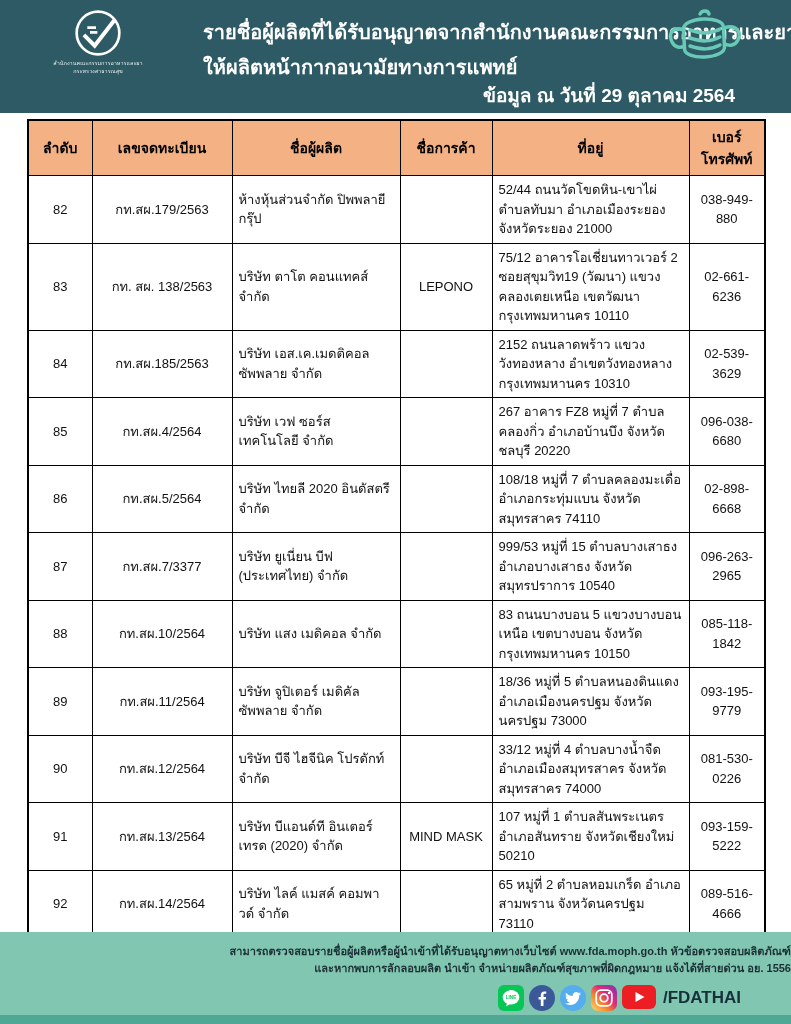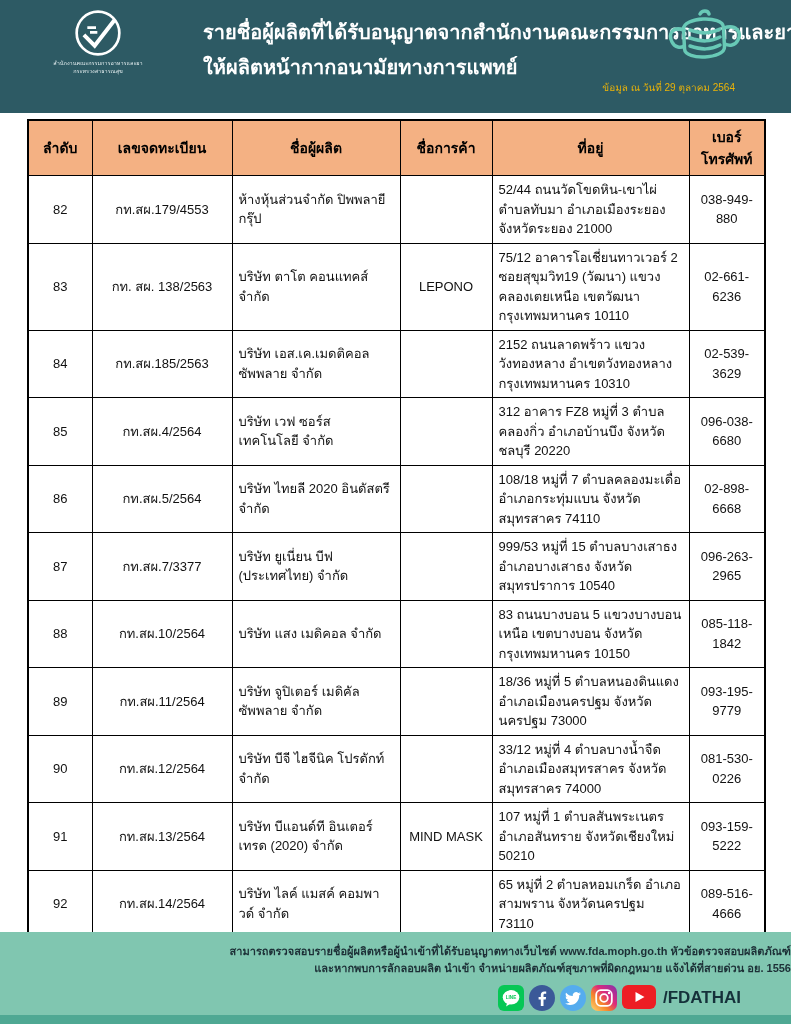--- a/index.html
+++ b/index.html
@@ -7,21 +7,21 @@
   body { width:791px; height:1024px; font-family:"Liberation Sans", sans-serif; }
   .page { position:relative; width:791px; height:1024px; overflow:hidden; background:#ffffff; }
 
   
   .banner { position:relative; height:113px; background:#2D5A64; }
   .logo { position:absolute; left:52px; top:9px; width:92px; text-align:center; color:#ffffff; }
   .logo svg { width:48px; height:48px; display:block; margin:0 auto; }
   .logo-caption { font-size:5.5px; line-height:1.4; margin-top:3px; white-space:nowrap; color:#e8f1f3; }
   .titles { position:absolute; left:203px; top:15px; color:#ffffff; font-weight:bold; font-size:20px; line-height:1.75; white-space:nowrap; }
   .mask-wrap { position:absolute; left:662px; top:8px; width:84px; height:62px; }
-  .date { position:absolute; right:56px; top:80px; color:#eab308; font-weight:normal; font-size:10px; }
+  .date { position:absolute; right:56px; top:80px; color:#ffffff; font-weight:bold; font-size:19px; }
 
   
   main { padding:6px 27px 0 27px; }
   table { width:737px; table-layout:fixed; border-collapse:collapse; border:2px solid #000000; }
   th { background:#F4B183; border:1px solid #000000; font-size:14px; font-weight:bold; color:#000000; padding:5px 2px; }
   td { border:1px solid #000000; font-size:13px; color:#111111; padding:4px 6px; vertical-align:middle; line-height:1.5; }
   .col-no, .col-reg, .col-trade, .col-phone { text-align:center; }
   .col-manufacturer, .col-address { text-align:left; }
 
   
@@ -89,21 +89,21 @@
           <th>เลขจดทะเบียน</th>
           <th>ชื่อผู้ผลิต</th>
           <th>ชื่อการค้า</th>
           <th>ที่อยู่</th>
           <th>เบอร์โทรศัพท์</th>
         </tr>
       </thead>
       <tbody>
           <tr>
             <td class="col-no">82</td>
-            <td class="col-reg">กท.สผ.179/4553</td>
+            <td class="col-reg">กท.สผ.179/2563</td>
             <td class="col-manufacturer">ห้างหุ้นส่วนจำกัด ปิพพลายี กรุ๊ป</td>
             <td class="col-trade"></td>
             <td class="col-address">52/44 ถนนวัดโขดหิน-เขาไผ่ ตำบลทับมา อำเภอเมืองระยอง จังหวัดระยอง 21000</td>
             <td class="col-phone">038-949-880</td>
           </tr>
           <tr>
             <td class="col-no">83</td>
             <td class="col-reg">กท. สผ. 138/2563</td>
             <td class="col-manufacturer">บริษัท ตาโต คอนแทคส์ จำกัด</td>
             <td class="col-trade">LEPONO</td>
@@ -116,21 +116,21 @@
             <td class="col-manufacturer">บริษัท เอส.เค.เมดติคอล ซัพพลาย จำกัด</td>
             <td class="col-trade"></td>
             <td class="col-address">2152 ถนนลาดพร้าว แขวงวังทองหลาง อำเขตวังทองหลาง กรุงเทพมหานคร 10310</td>
             <td class="col-phone">02-539-3629</td>
           </tr>
           <tr>
             <td class="col-no">85</td>
             <td class="col-reg">กท.สผ.4/2564</td>
             <td class="col-manufacturer">บริษัท เวฟ ซอร์ส เทคโนโลยี จำกัด</td>
             <td class="col-trade"></td>
-            <td class="col-address">312 อาคาร FZ8 หมู่ที่ 3 ตำบลคลองกิ่ว อำเภอบ้านบึง จังหวัดชลบุรี 20220</td>
+            <td class="col-address">267 อาคาร FZ8 หมู่ที่ 7 ตำบลคลองกิ่ว อำเภอบ้านบึง จังหวัดชลบุรี 20220</td>
             <td class="col-phone">096-038-6680</td>
           </tr>
           <tr>
             <td class="col-no">86</td>
             <td class="col-reg">กท.สผ.5/2564</td>
             <td class="col-manufacturer">บริษัท ไทยลี 2020 อินดัสตรี จำกัด</td>
             <td class="col-trade"></td>
             <td class="col-address">108/18 หมู่ที่ 7 ตำบลคลองมะเดื่อ อำเภอกระทุ่มแบน จังหวัดสมุทรสาคร 74110</td>
             <td class="col-phone">02-898-6668</td>
           </tr>

